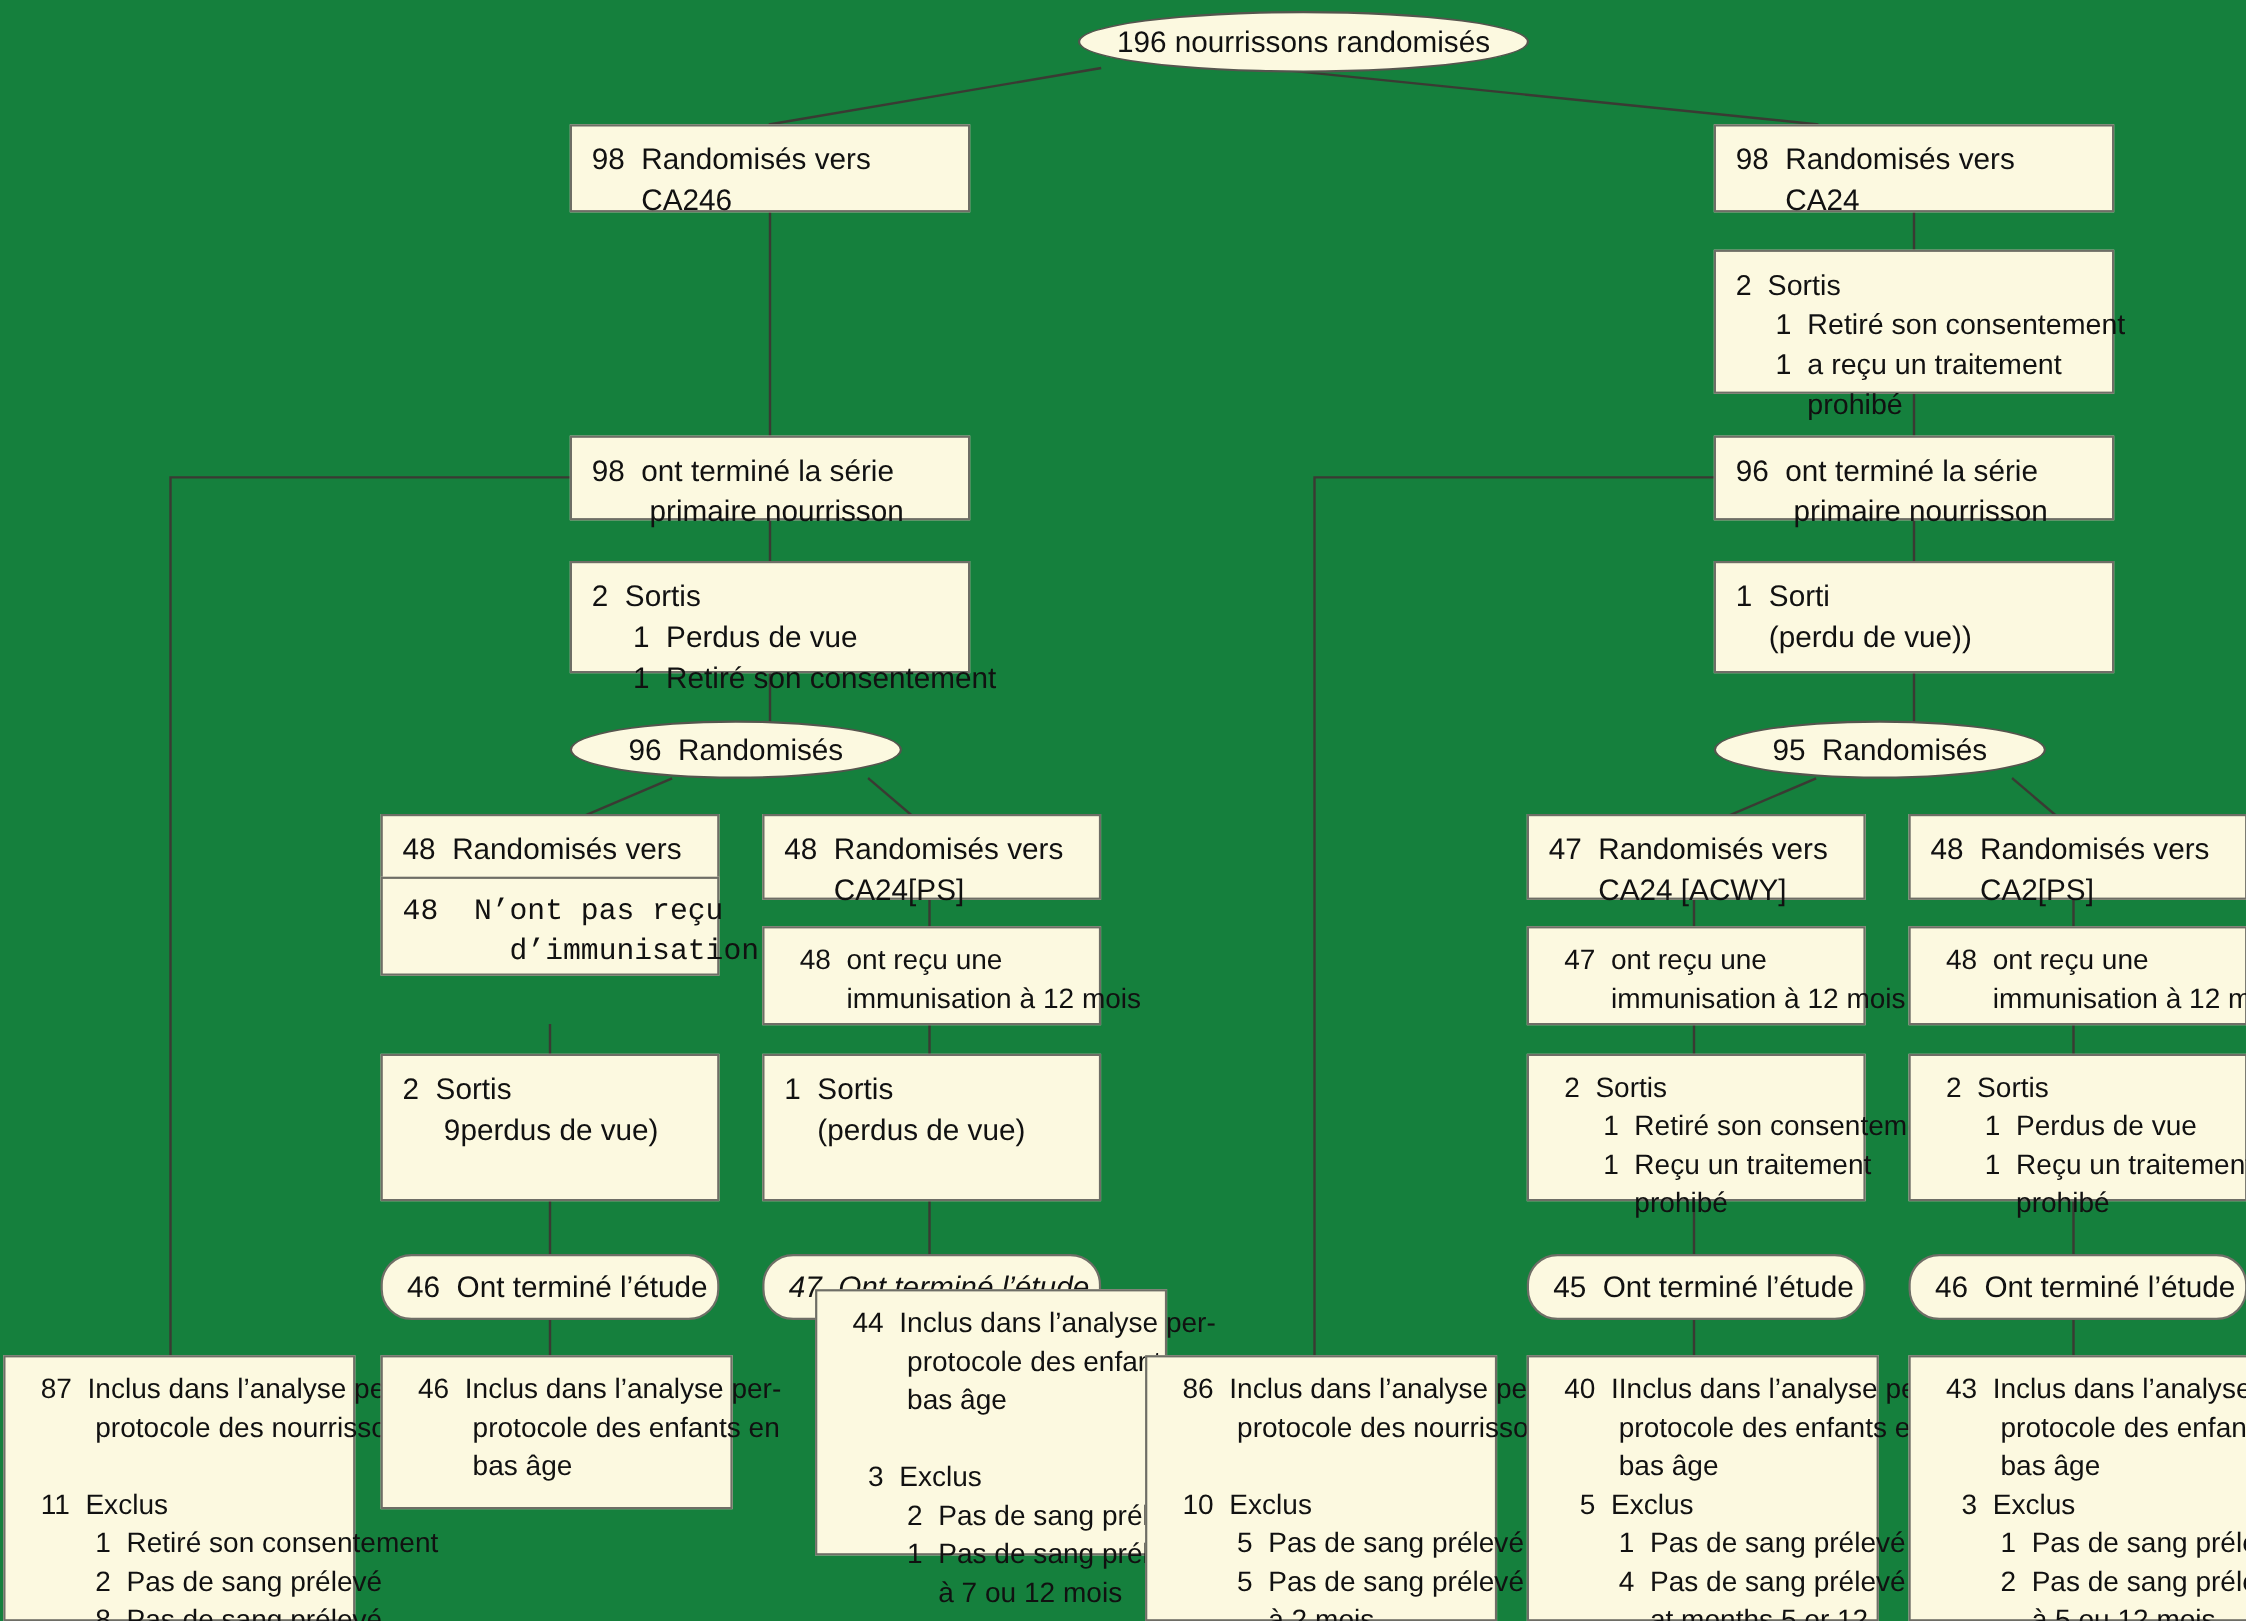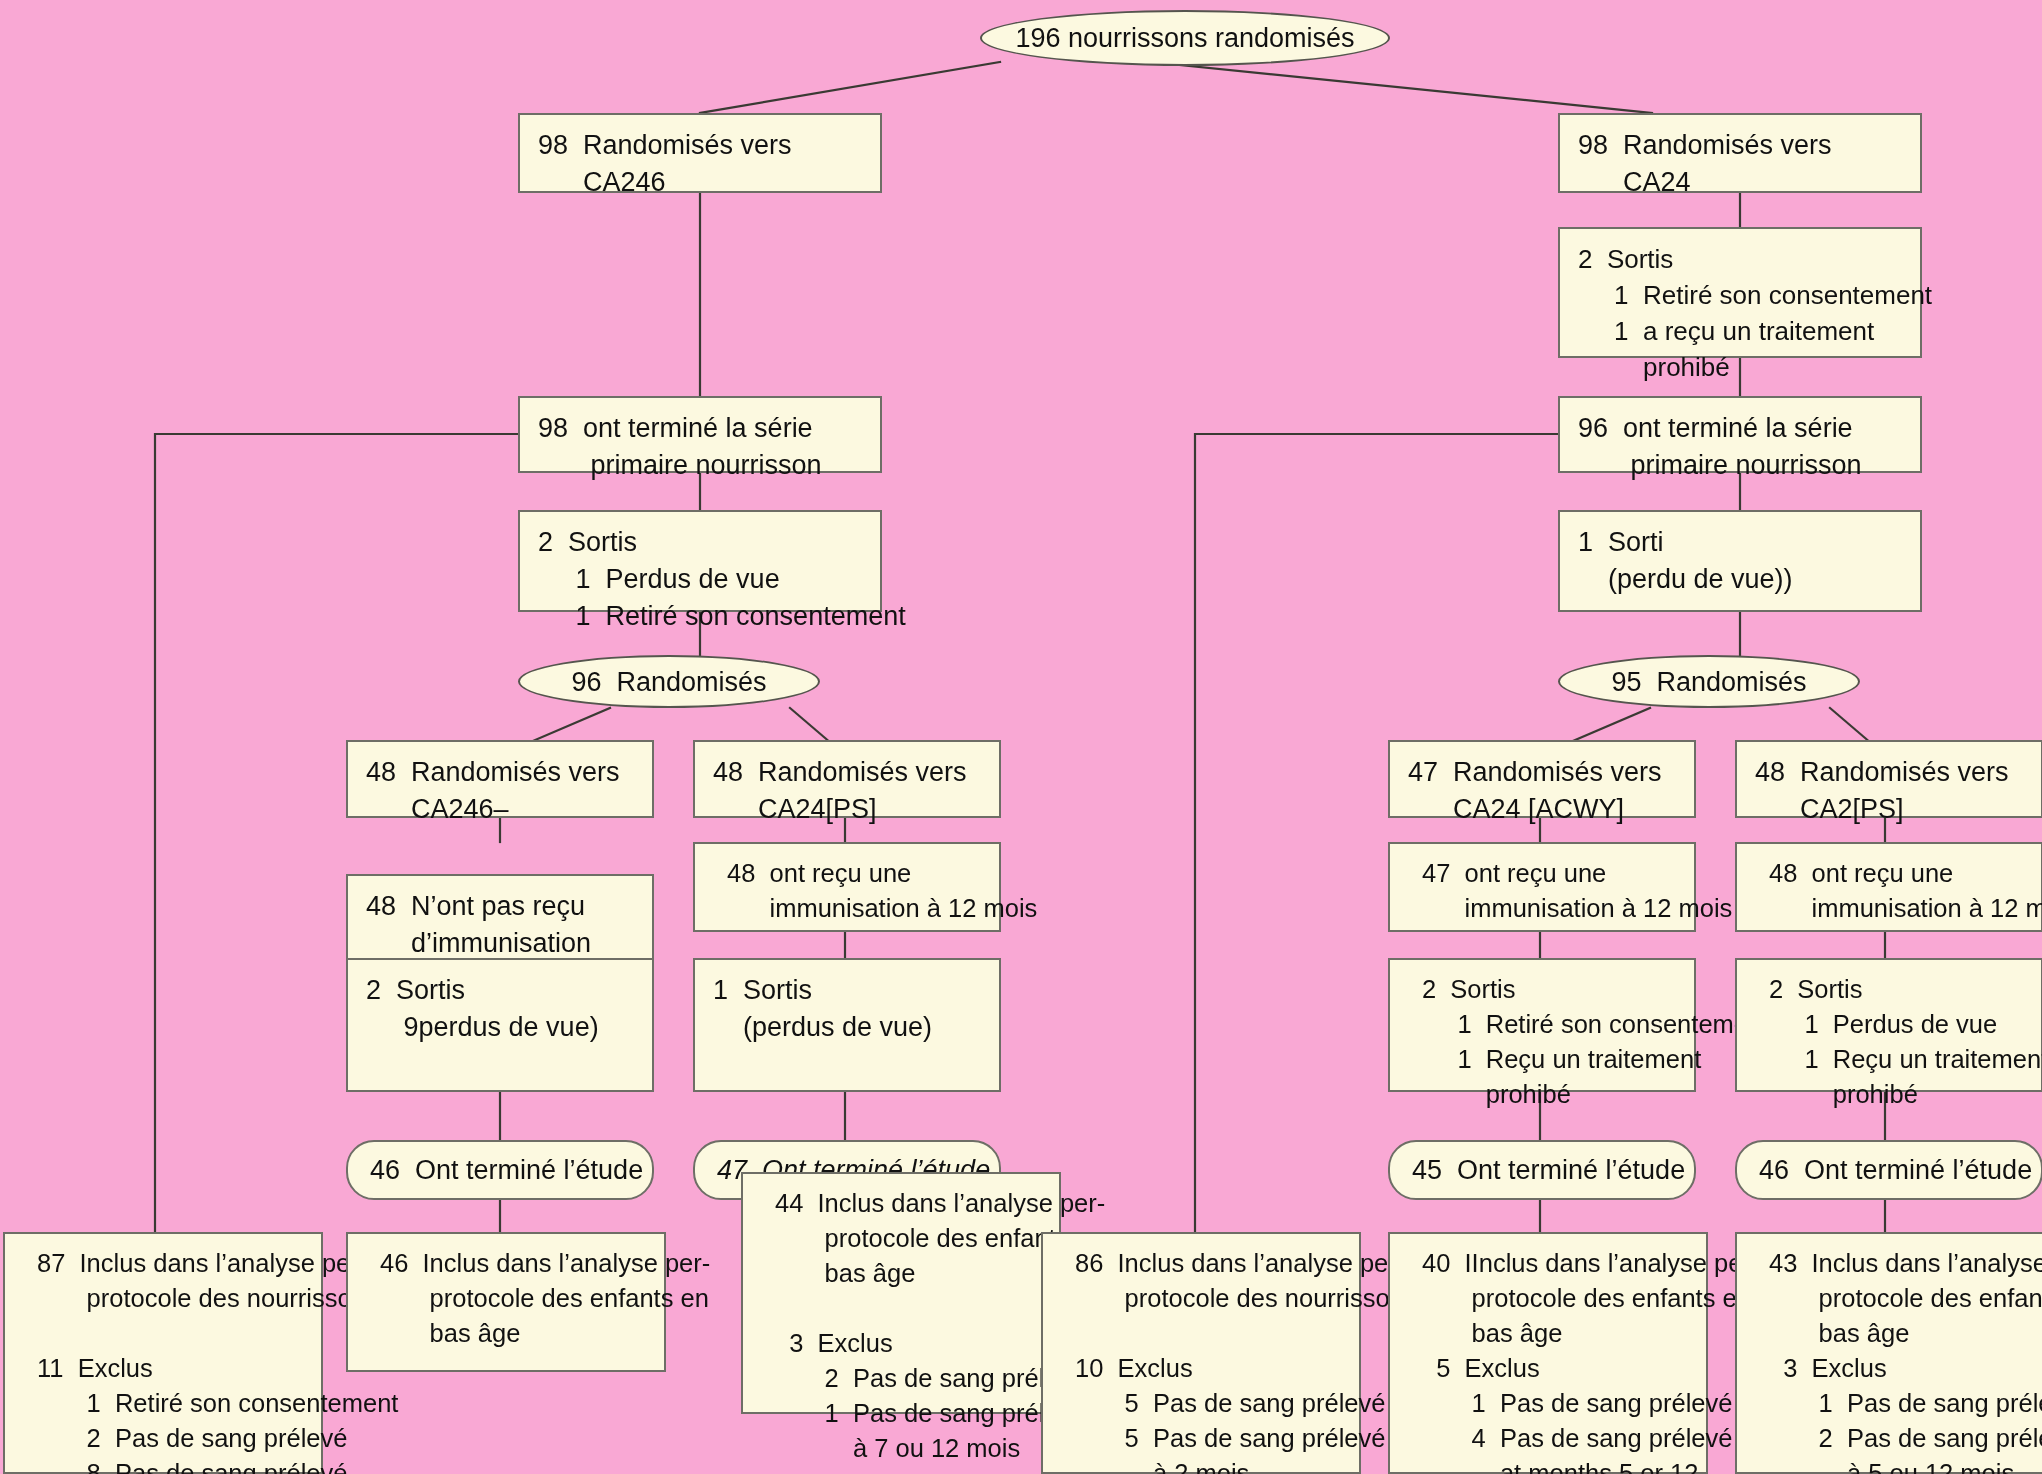--- a/index.html
+++ b/index.html
@@ -6,21 +6,21 @@
   html,body{margin:0;padding:0;background:#ffffff;}
   body{
     font-family:"Liberation Sans","DejaVu Sans",sans-serif;
     color:#000;
     -webkit-font-smoothing:antialiased;
   }
   #stage{
     position:relative;
     width:2042px;
     height:1474px;
-    background:#f9a8d4;
+    background:#15803d;
     overflow:hidden;
   }
   #edges{
     position:absolute;
     left:0;top:0;
     width:2042px;height:1474px;
     pointer-events:none;
   }
   .node{
     position:absolute;
@@ -173,21 +173,21 @@
   </div>
   <div class="node box" style="left:1388px;top:740px;width:308px;height:78px;">
     <span class="txt">47  Randomisés vers
       CA24 [ACWY]</span>
   </div>
   <div class="node box" style="left:1735px;top:740px;width:308px;height:78px;">
     <span class="txt">48  Randomisés vers
       CA2[PS]</span>
   </div>
 
-  <div class="node box" style="left:346px;top:874px;width:308px;height:90px;">
+  <div class="node box" style="left:346px;top:797px;width:308px;height:90px;font-family:Liberation Mono, monospace;">
     <span class="txt">48  N’ont pas reçu
       d’immunisation</span>
   </div>
   <div class="node box vtight" style="left:693px;top:842px;width:308px;height:90px;">
     <span class="txt">48  ont reçu une
       immunisation à 12 mois</span>
   </div>
   <div class="node box vtight" style="left:1388px;top:842px;width:308px;height:90px;">
     <span class="txt">47  ont reçu une
       immunisation à 12 mois</span>

